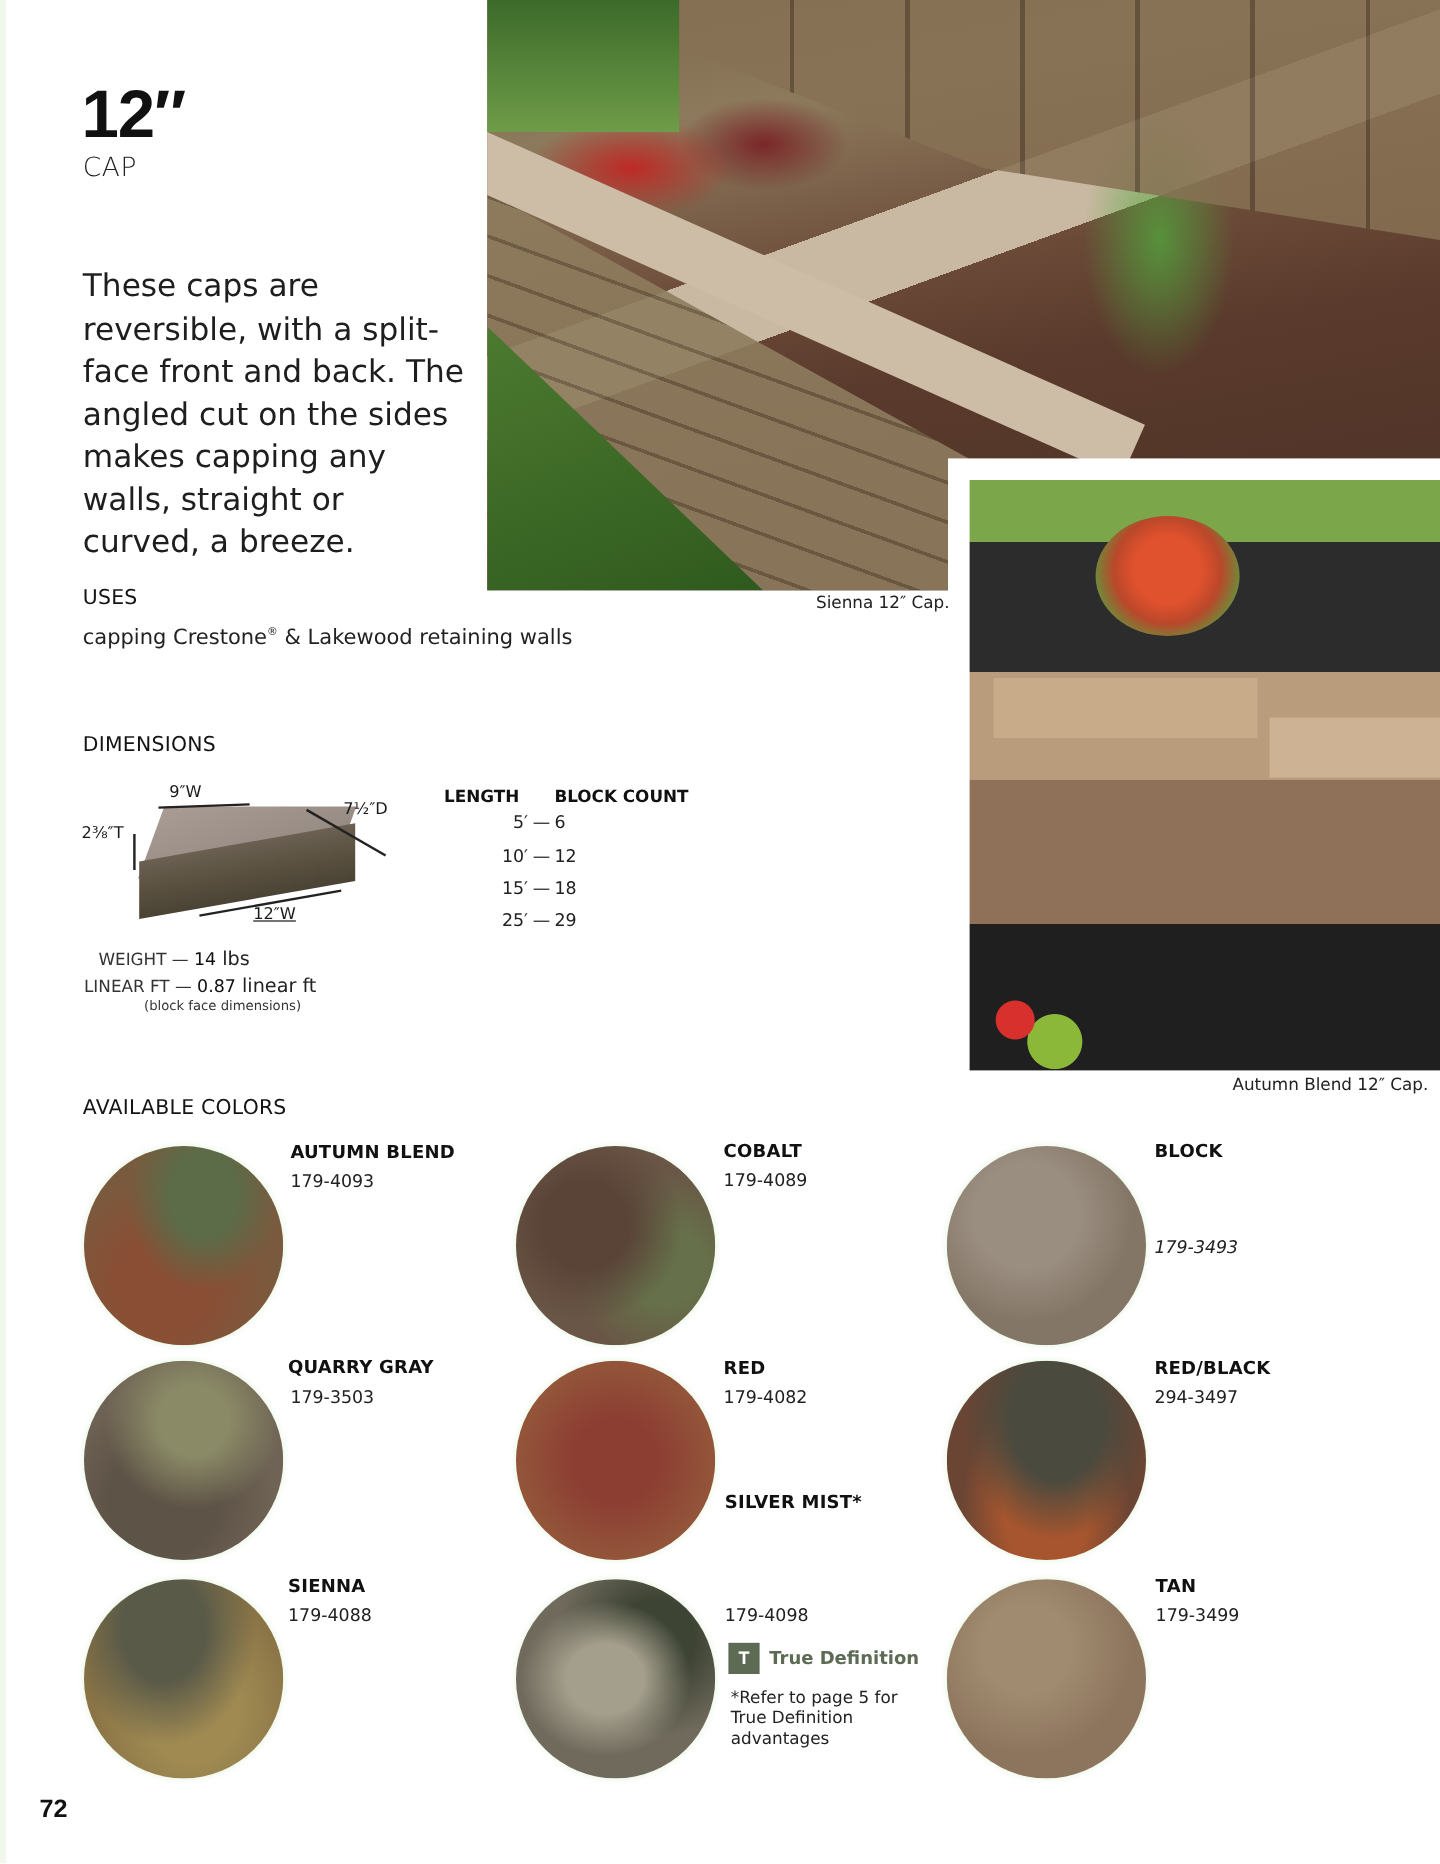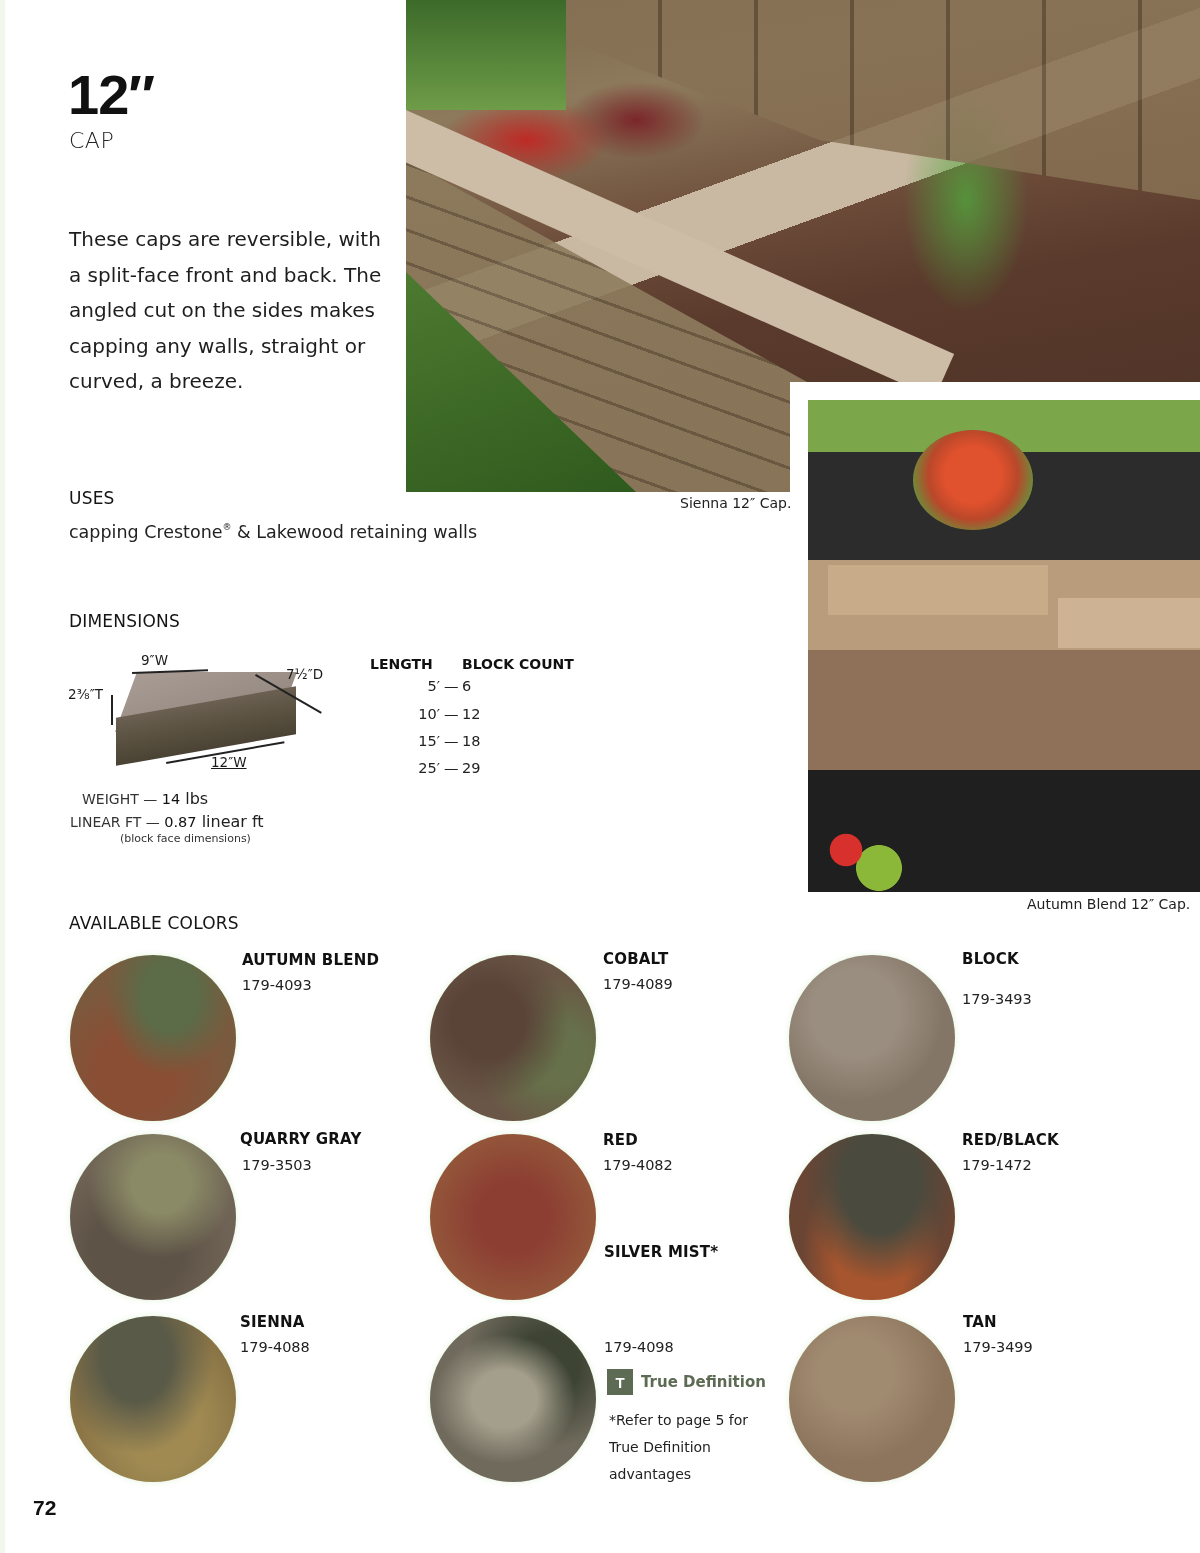--- a/index.html
+++ b/index.html
@@ -4,21 +4,21 @@
   <style>
     * { box-sizing: border-box; margin: 0; padding: 0; }
     html, body { width: 1200px; height: 1553px; background: #ffffff; overflow: hidden; }
     body { position: relative; font-family: "DejaVu Sans", sans-serif; color: #1a1a1a; }
 
     .left-edge { position: absolute; left: 0; top: 0; width: 5px; height: 1553px; background: #f1f7ec; }
 
     .title-num { position: absolute; left: 68px; top: 62px; font-family: "Liberation Sans", sans-serif; font-weight: 700; font-size: 56px; letter-spacing: -1px; color: #111; }
     .title-sub { position: absolute; left: 69px; top: 128px; font-family: "DejaVu Sans", sans-serif; font-weight: 300; font-size: 22px; color: #222; letter-spacing: 0.5px; }
 
-    .intro { position: absolute; left: 69px; top: 222px; width: 320px; font-family: "DejaVu Sans", sans-serif; font-size: 20px; line-height: 35.5px; color: #1e1e1e; }
+    .intro { position: absolute; left: 69px; top: 222px; width: 320px; font-family: "DejaVu Sans", sans-serif; font-size: 26px; line-height: 35.5px; color: #1e1e1e; }
 
     .h-section { position: absolute; font-family: "DejaVu Sans", sans-serif; font-weight: 500; font-size: 17px; color: #141414; letter-spacing: 0.2px; }
     .uses-h { left: 69px; top: 488px; }
     .uses-text { position: absolute; left: 69px; top: 522px; font-size: 17.5px; color: #222; }
     .uses-text sup { font-size: 9px; vertical-align: 8px; }
     .dims-h { left: 69px; top: 611px; }
     .colors-h { left: 69px; top: 913px; }
 
     
     .photo { position: absolute; overflow: hidden; }
@@ -79,21 +79,21 @@
     .bc-cnt { position: absolute; left: 92px; }
 
     
     .swatch { position: absolute; width: 166px; height: 166px; border-radius: 50%; box-shadow: 0 0 6px rgba(220,240,210,0.8); }
     .c-name { position: absolute; font-size: 15px; font-weight: 700; color: #111; white-space: nowrap; letter-spacing: 0.2px; }
     .c-code { position: absolute; font-size: 14.5px; color: #222; white-space: nowrap; }
 
     .td-badge { position: absolute; left: 607px; top: 1369px; display: flex; align-items: center; gap: 8px; }
     .td-icon { width: 26px; height: 26px; background: #5d6b55; color: #fff; font-size: 15px; font-weight: 700; display: flex; align-items: center; justify-content: center; font-family: "Liberation Sans", sans-serif; }
     .td-label { font-size: 15px; font-weight: 700; color: #5d6b55; }
-    .td-note { position: absolute; left: 609px; top: 1407px; width: 160px; font-size: 14px; line-height: 27px; color: #222; }
+    .td-note { position: absolute; left: 609px; top: 1407px; width: 160px; font-size: 14px; line-height: 17px; color: #222; }
 
     .page-num { position: absolute; left: 33px; top: 1496px; font-family: "Liberation Sans", sans-serif; font-weight: 700; font-size: 21px; color: #111; }
   </style>
 </head>
 <body>
 
 <div class="left-edge"></div>
 
 <div class="title-num">12″</div>
 <div class="title-sub">CAP</div>
@@ -168,33 +168,33 @@
 <div class="swatch" style="left:70px;top:955px;background:radial-gradient(ellipse at 60% 25%, #5c6b48 0 20%, transparent 45%), radial-gradient(circle at 40% 70%, #8a4e34 0 25%, transparent 60%), #7a5a3e;"></div>
 <div class="c-name" style="left:242px;top:951px;">AUTUMN BLEND</div>
 <div class="c-code" style="left:242px;top:977px;">179-4093</div>
 
 <div class="swatch" style="left:430px;top:955px;background:radial-gradient(circle at 35% 40%, #5a4438 0 25%, transparent 55%), radial-gradient(circle at 75% 60%, #66704a 0 20%, transparent 50%), #6a5646;"></div>
 <div class="c-name" style="left:603px;top:950px;">COBALT</div>
 <div class="c-code" style="left:603px;top:976px;">179-4089</div>
 
 <div class="swatch" style="left:789px;top:955px;background:radial-gradient(circle at 40% 35%, #9a8e80 0 30%, transparent 60%), #847667;"></div>
 <div class="c-name" style="left:962px;top:950px;">BLOCK</div>
-<div class="c-code" style="left:962px;top:991px;">179-3493</div>
+<div class="c-code" style="left:962px;top:1032px;font-style:italic;">179-3493</div>
 
 <div class="swatch" style="left:70px;top:1134px;background:radial-gradient(circle at 55% 30%, #8a8a66 0 20%, transparent 50%), radial-gradient(circle at 40% 70%, #5e5347 0 30%, transparent 60%), #6f6355;"></div>
 <div class="c-name" style="left:240px;top:1130px;">QUARRY GRAY</div>
 <div class="c-code" style="left:242px;top:1157px;">179-3503</div>
 
 <div class="swatch" style="left:430px;top:1134px;background:radial-gradient(circle at 50% 50%, #8c3e32 0 30%, transparent 70%), #93553a;"></div>
 <div class="c-name" style="left:603px;top:1131px;">RED</div>
 <div class="c-code" style="left:603px;top:1157px;">179-4082</div>
 
 <div class="swatch" style="left:789px;top:1134px;background:radial-gradient(ellipse at 55% 30%, #4a4a3e 0 30%, transparent 60%), radial-gradient(ellipse at 50% 75%, #a6552e 0 30%, transparent 60%), #6a4534;"></div>
 <div class="c-name" style="left:962px;top:1131px;">RED/BLACK</div>
-<div class="c-code" style="left:962px;top:1157px;">179-1472</div>
+<div class="c-code" style="left:962px;top:1157px;">294-3497</div>
 
 <div class="swatch" style="left:70px;top:1316px;background:radial-gradient(ellipse at 40% 25%, #5a5a48 0 25%, transparent 55%), radial-gradient(ellipse at 55% 65%, #a08a52 0 30%, transparent 65%), #8a7446;"></div>
 <div class="c-name" style="left:240px;top:1313px;">SIENNA</div>
 <div class="c-code" style="left:240px;top:1339px;">179-4088</div>
 
 <div class="swatch" style="left:430px;top:1316px;background:radial-gradient(ellipse at 45% 50%, #a49e8c 0 25%, transparent 55%), radial-gradient(circle at 70% 30%, #3e4434 0 20%, transparent 50%), #6f6a5c;"></div>
 <div class="c-name" style="left:604px;top:1243px;">SILVER MIST*</div>
 <div class="c-code" style="left:604px;top:1339px;">179-4098</div>
 <div class="td-badge">
   <span class="td-icon">T</span>

